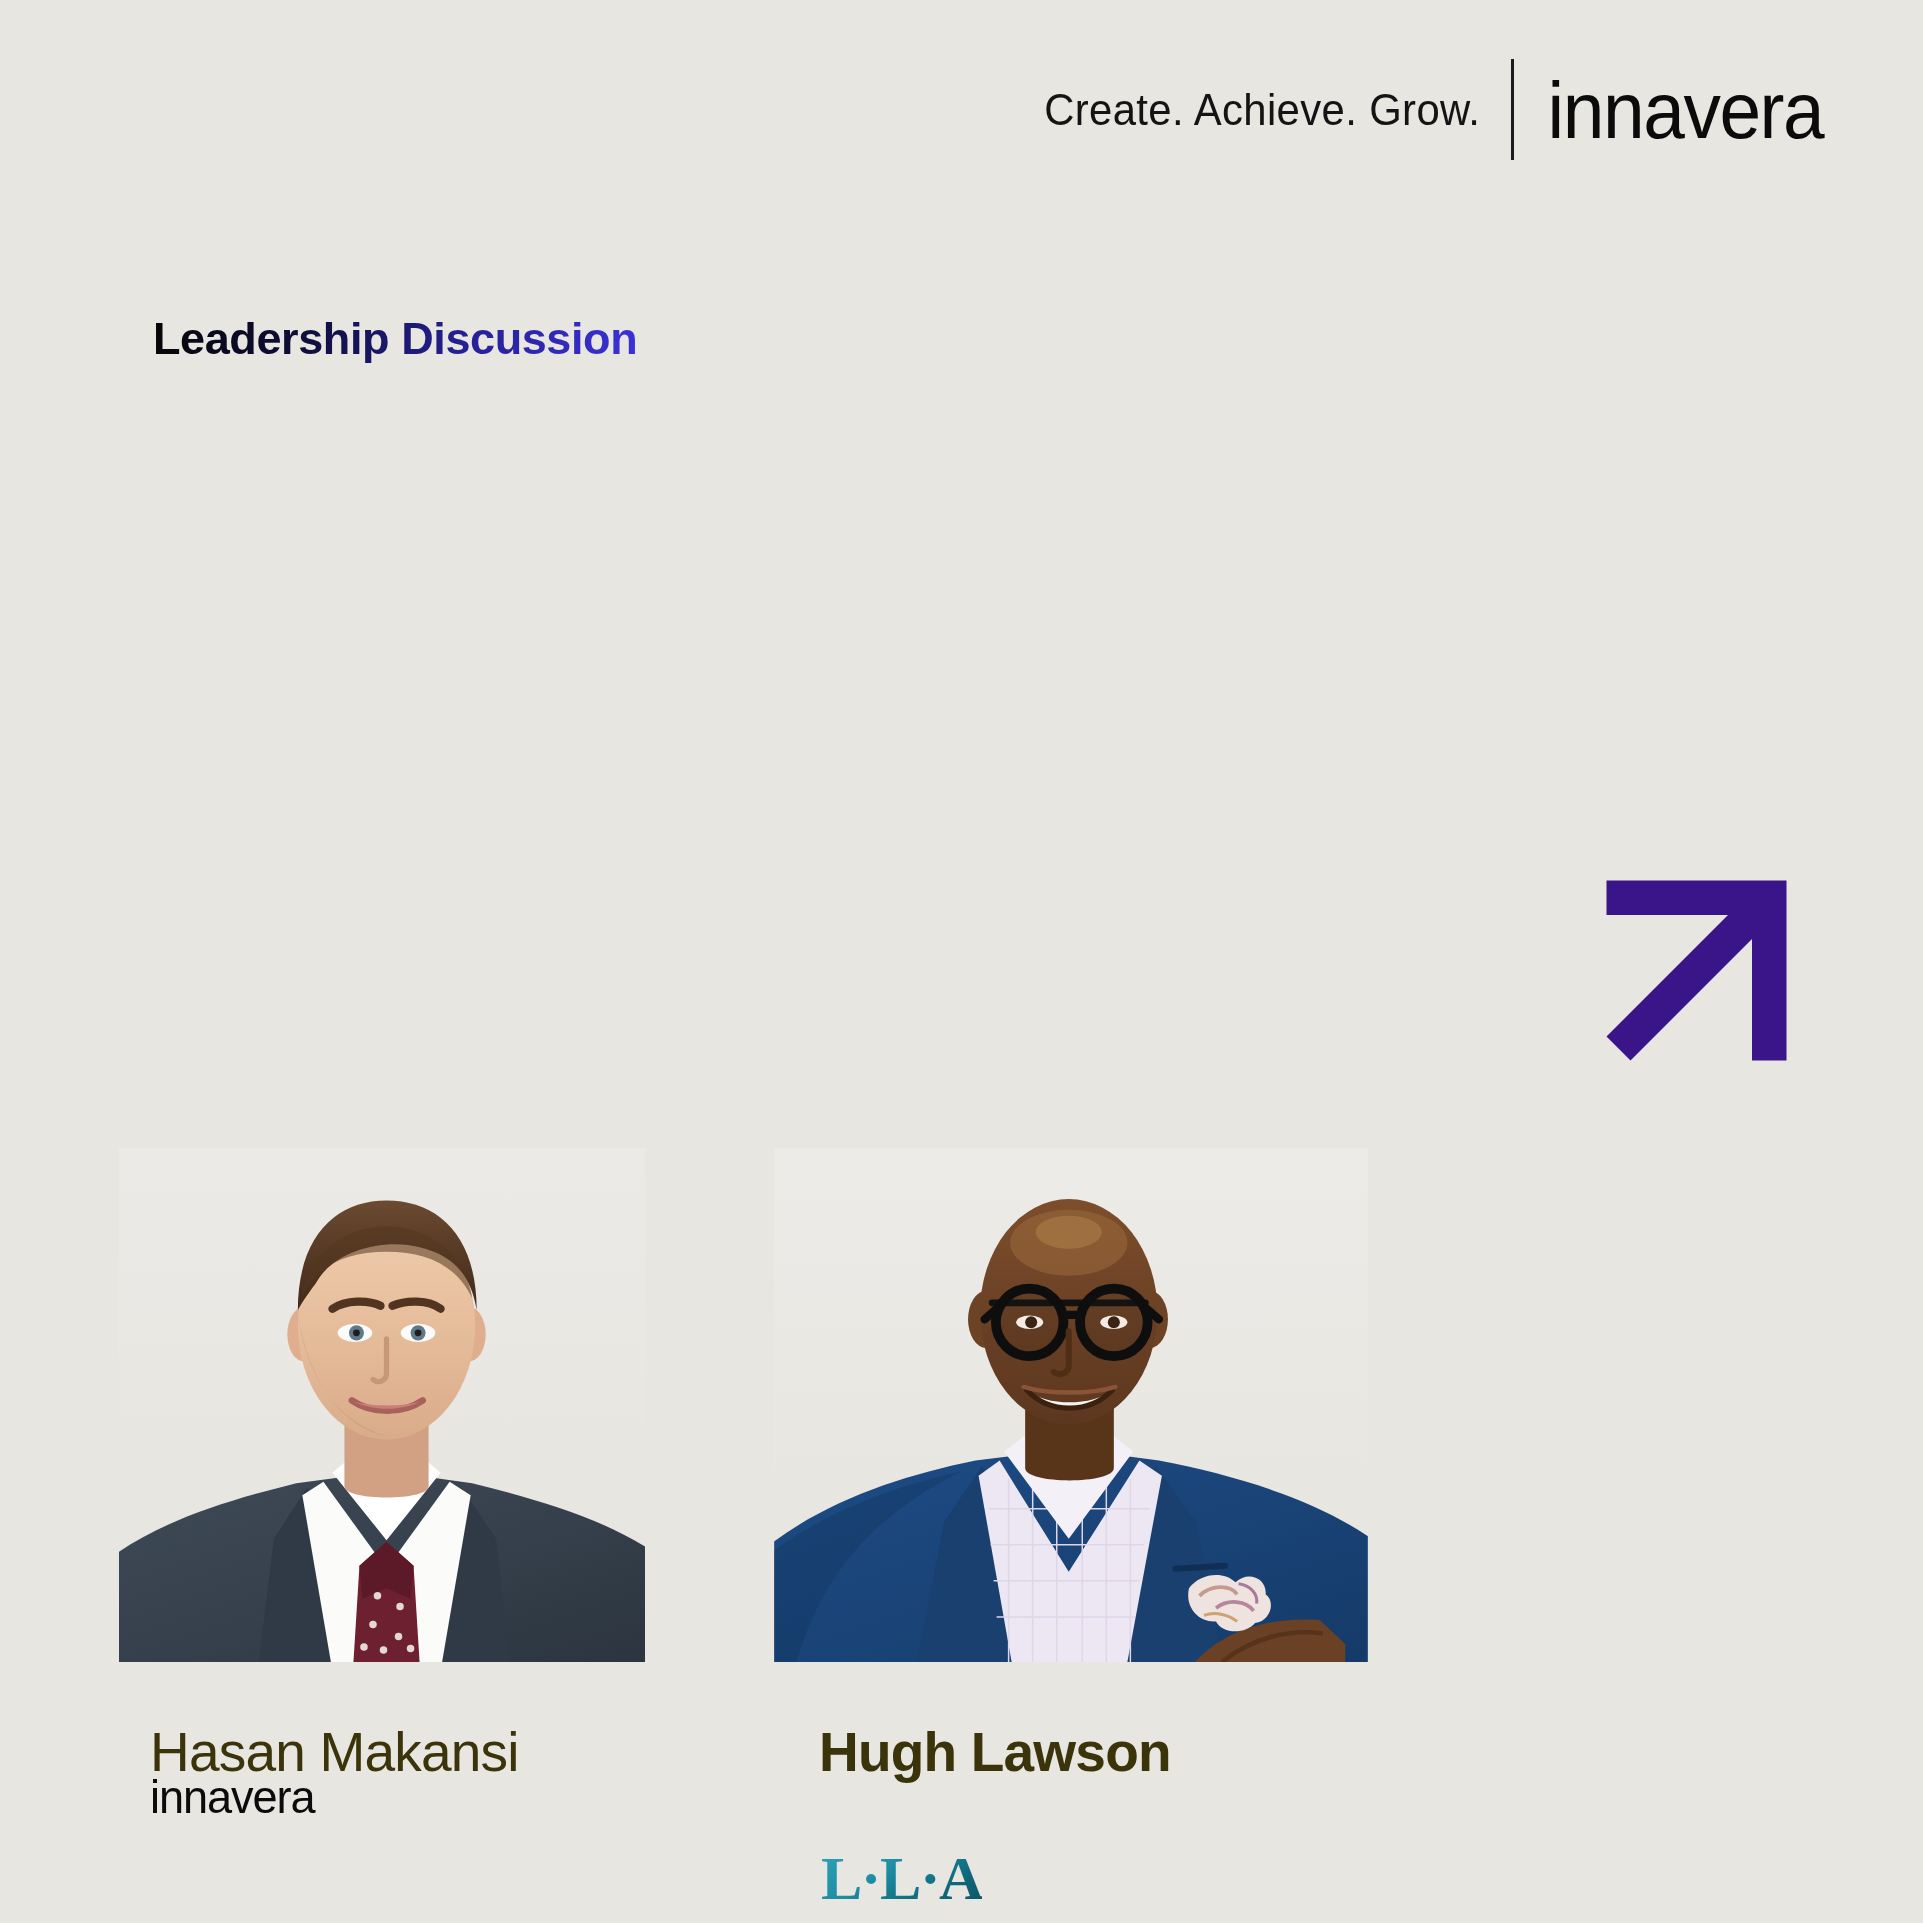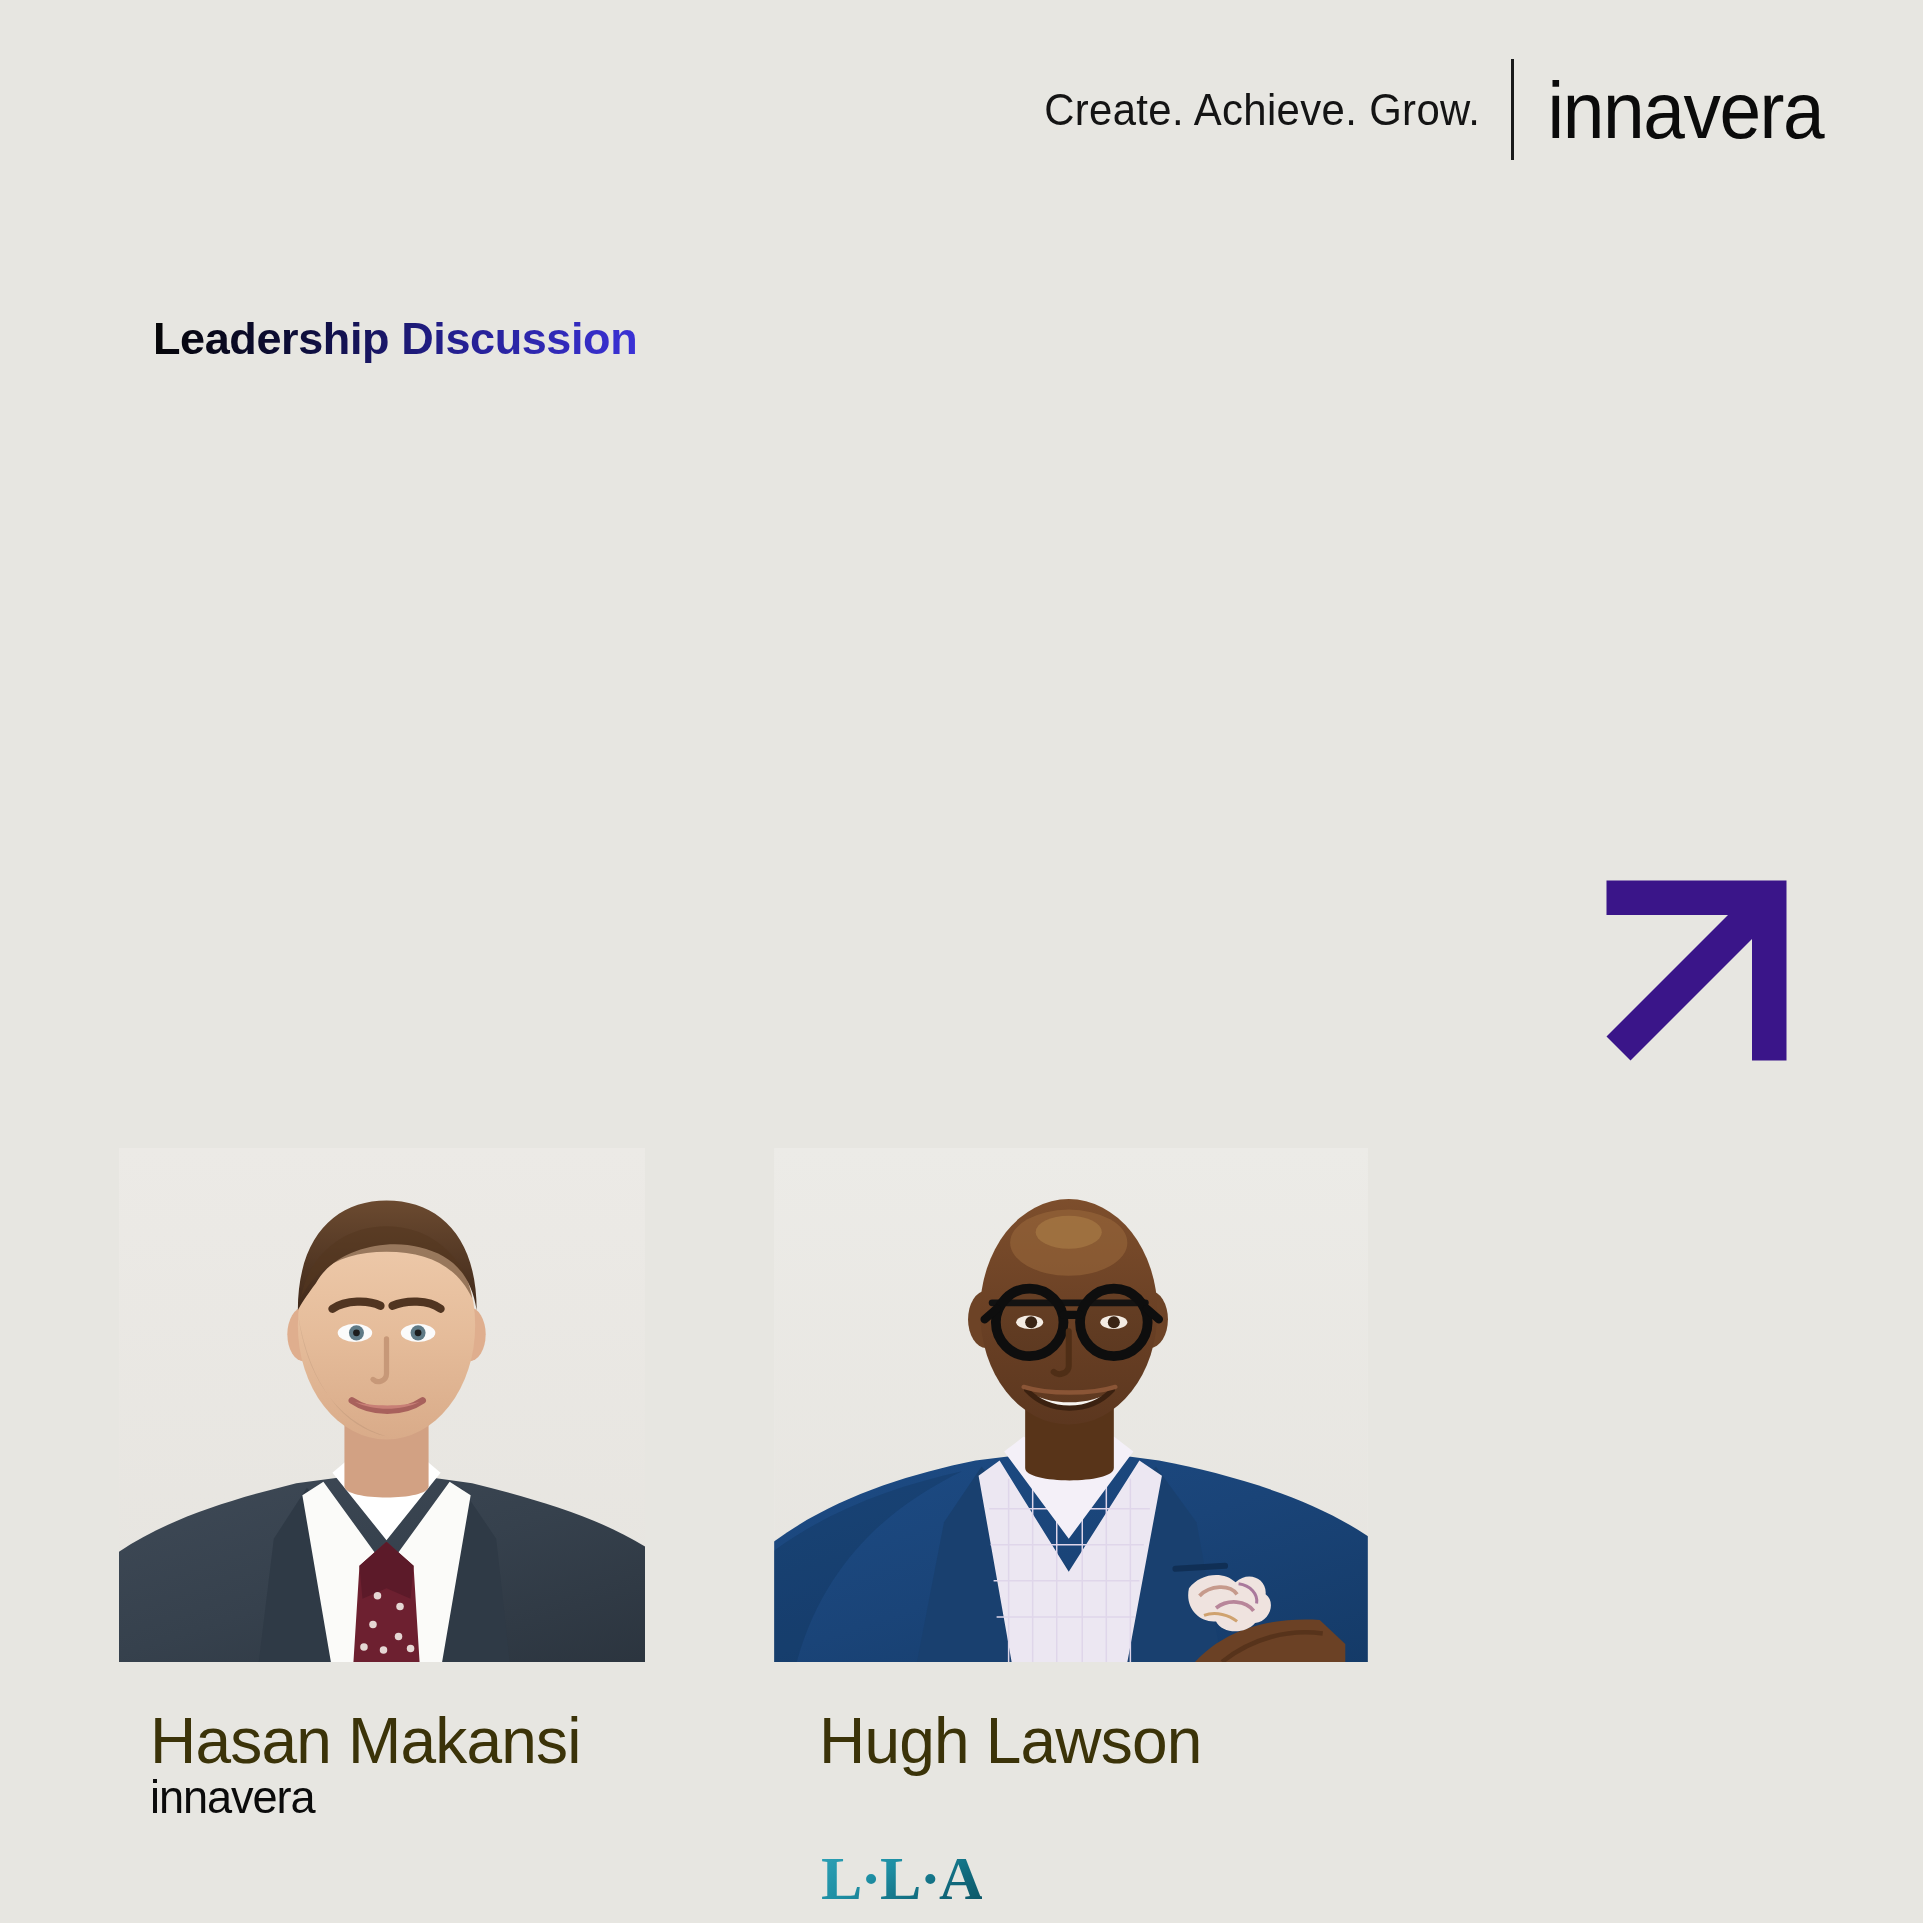--- a/index.html
+++ b/index.html
@@ -130,29 +130,30 @@
   #portrait-hugh {
     left: 774px;
     top: 1148px;
     width: 594px;
     height: 514px;
   }
 
   
   .speaker-name {
     position: absolute;
-    font-size: 64px;
+    font-size: 55px;
     font-weight: 400;
     letter-spacing: -0.8px;
     color: #3b3309;
     line-height: 1;
     white-space: nowrap;
+    margin-top: 16px;
   }
   #name-hasan { left: 150px; top: 1709px; }
-  #name-hugh  { left: 819px; top: 1709px; }
+  #name-hugh  { left: 819px; top: 1709px; font-weight: bold; }
 
   .org-innavera {
     position: absolute;
     left: 150px;
     top: 1773px;
     font-size: 47px;
     font-weight: 400;
     letter-spacing: -1.1px;
     color: #0b0b0b;
     line-height: 1;

